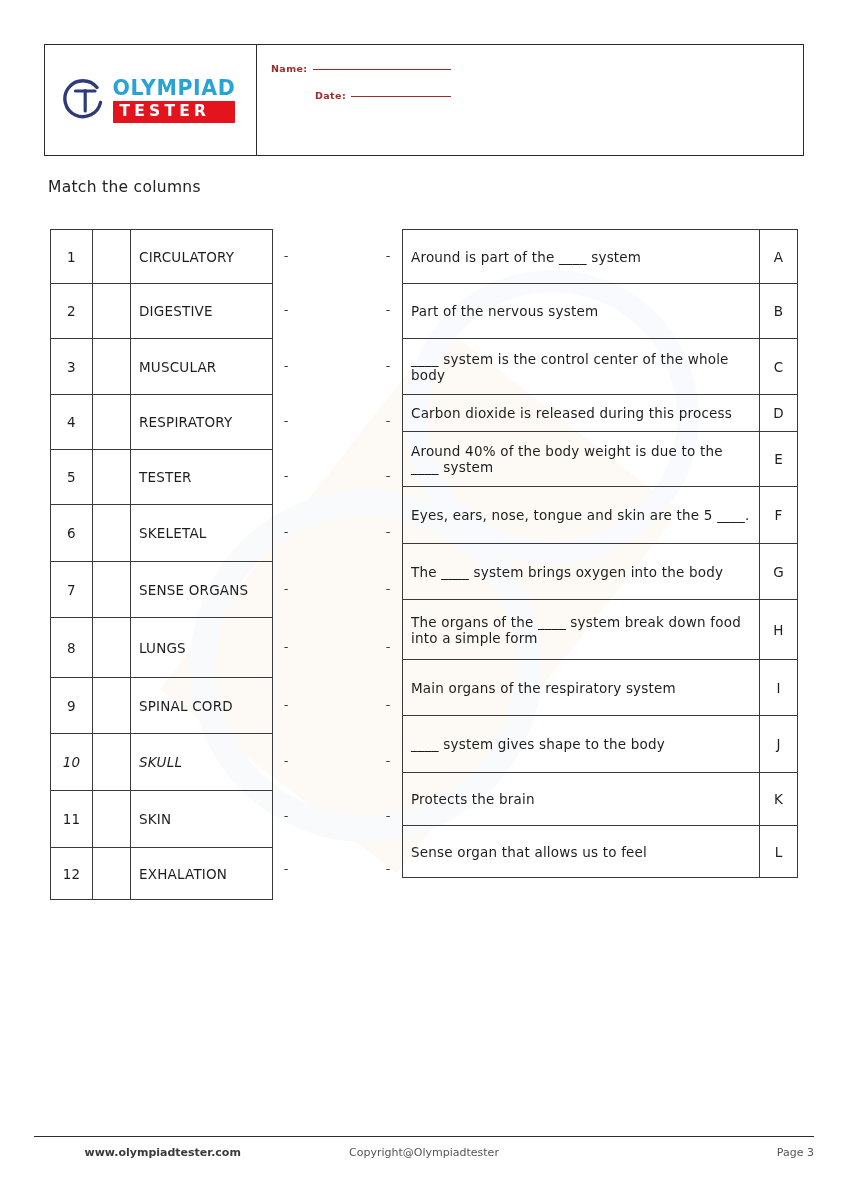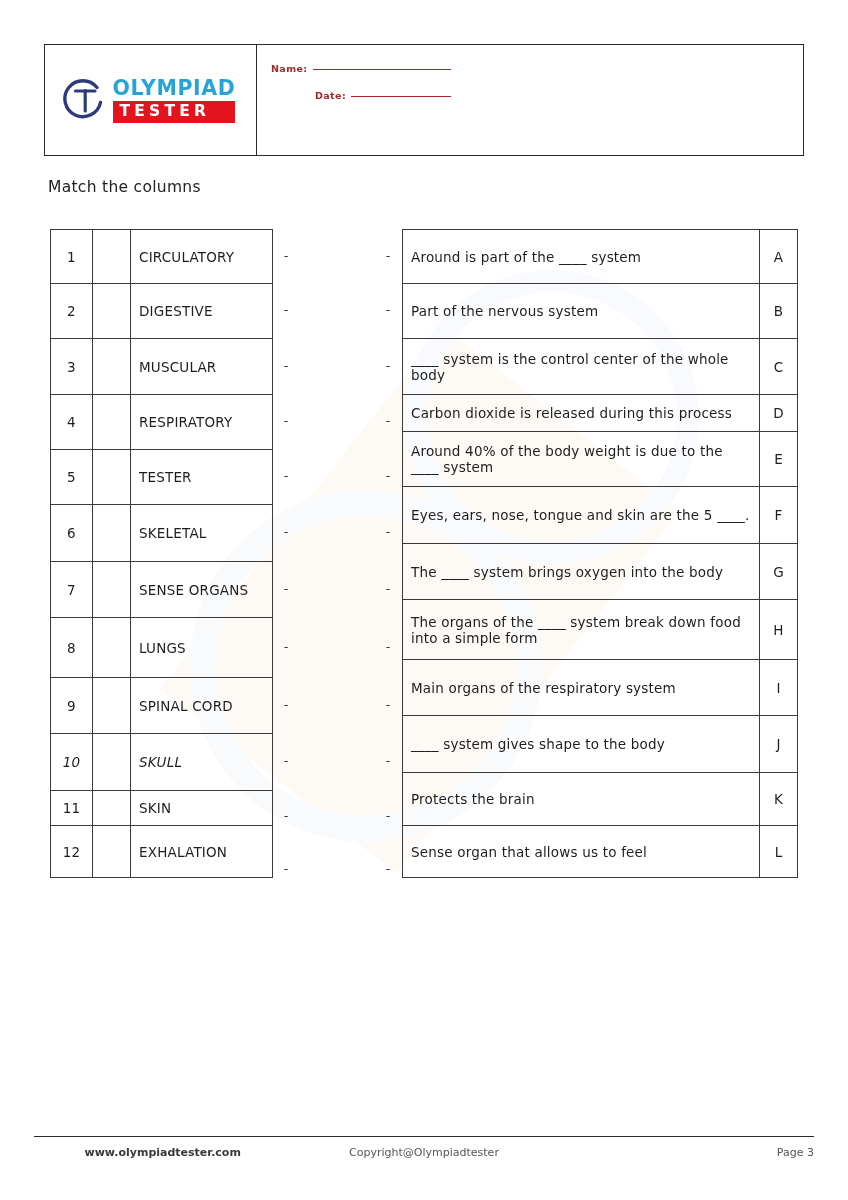--- a/index.html
+++ b/index.html
@@ -334,21 +334,21 @@
             <tr style="height: 56px;">
               <td class="c-num">9</td>
               <td class="c-ans"></td>
               <td class="c-term">SPINAL CORD</td>
             </tr>
             <tr style="height: 57px; font-style: italic;">
               <td class="c-num">10</td>
               <td class="c-ans"></td>
               <td class="c-term">SKULL</td>
             </tr>
-            <tr style="height: 35px;">
+            <tr style="height: 57px;">
               <td class="c-num">11</td>
               <td class="c-ans"></td>
               <td class="c-term">SKIN</td>
             </tr>
             <tr style="height: 52px;">
               <td class="c-num">12</td>
               <td class="c-ans"></td>
               <td class="c-term">EXHALATION</td>
             </tr>
           </tbody>

